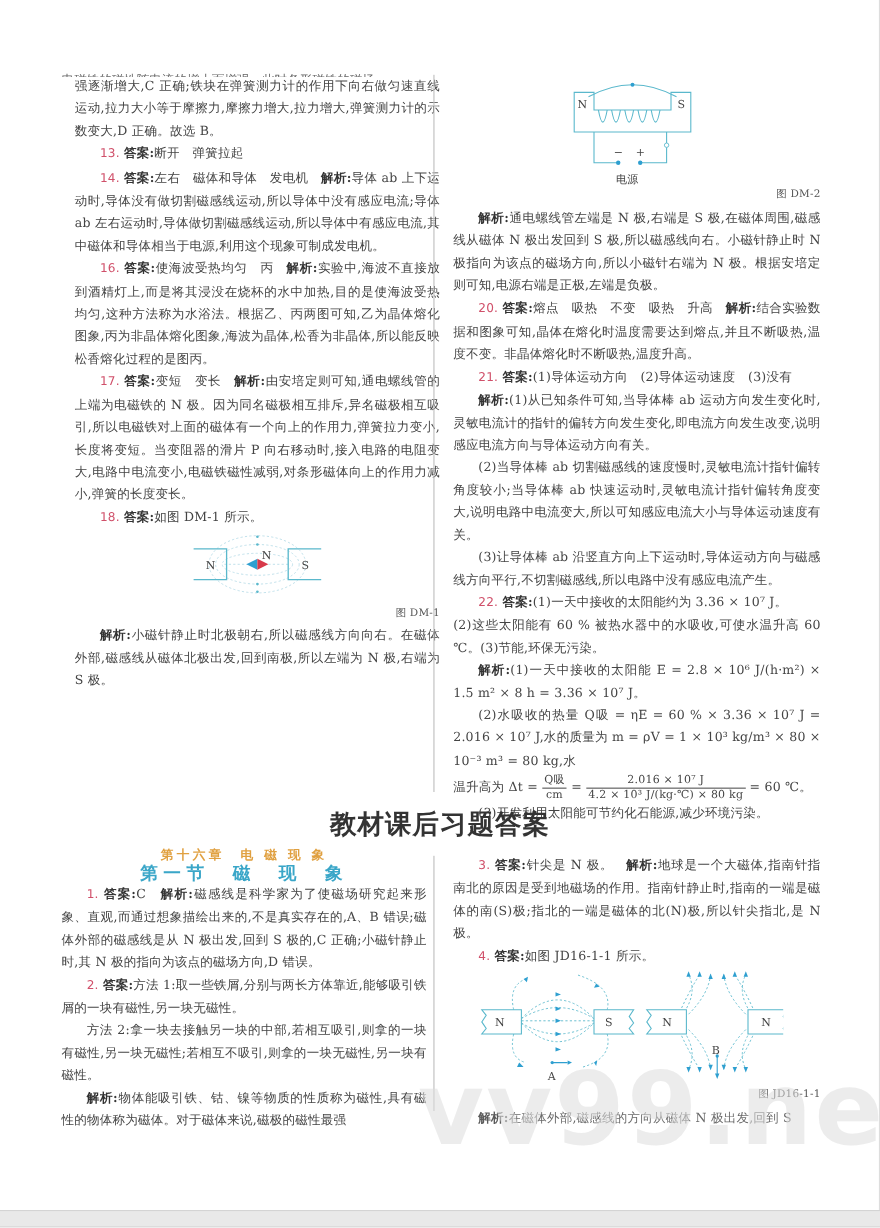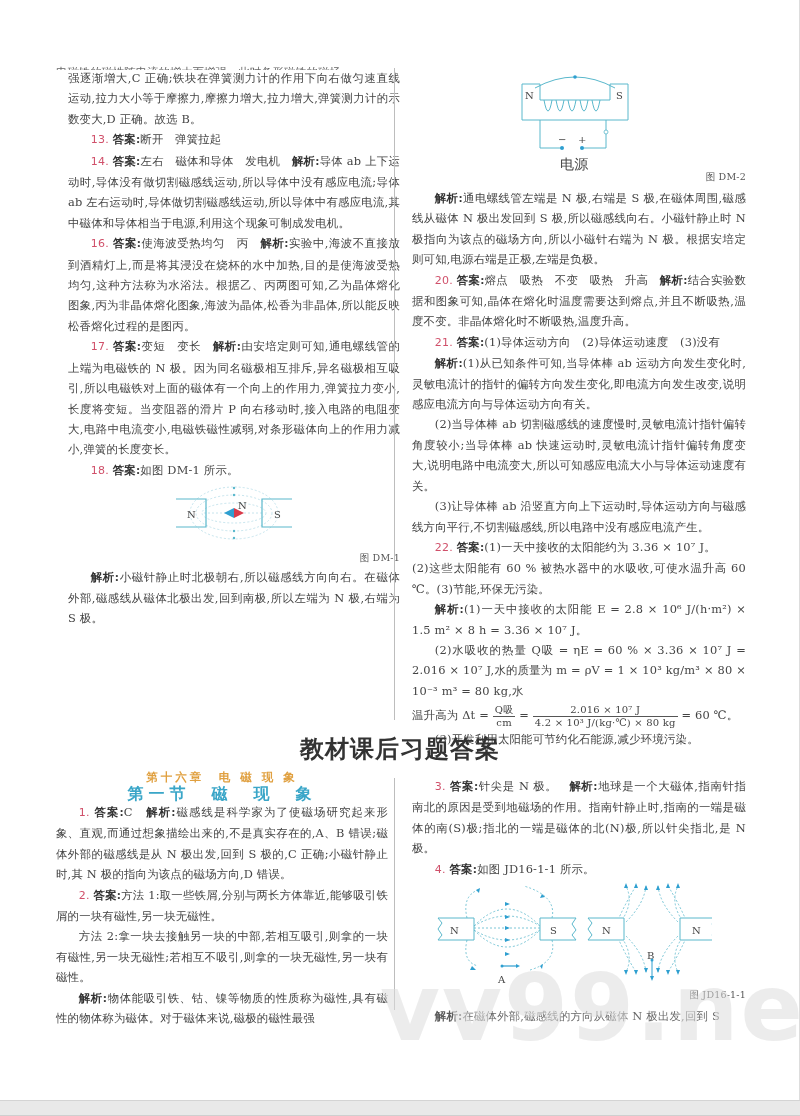--- a/index.html
+++ b/index.html
@@ -109,21 +109,21 @@
         <path d="M20 50 V78 H42" fill="none" stroke="#5ab8cc" stroke-width="1"></path>
         <path d="M62 78 H86 V50" fill="none" stroke="#5ab8cc" stroke-width="1"></path>
         <circle cx="86" cy="62" r="2" fill="#fff" stroke="#5ab8cc" stroke-width="0.8"></circle>
         <circle cx="42" cy="78" r="2" fill="#2e9fd0"></circle>
         <circle cx="62" cy="78" r="2" fill="#2e9fd0"></circle>
       </svg>
       <span style="position:absolute;left:5px;top:16px;font-size:10px;">N</span>
       <span style="position:absolute;left:96px;top:16px;font-size:10px;">S</span>
       <span style="position:absolute;left:38px;top:60px;font-size:10px;">−</span>
       <span style="position:absolute;left:58px;top:60px;font-size:10px;">+</span>
-      <span style="position:absolute;left:40px;top:84px;font-size:14px;">电源</span>
+      <span style="position:absolute;left:40px;top:84px;font-size:10px;">电源</span>
     </div>
     <div class="fig-caption" style="margin-left:-4px;">图 DM-2</div>
 
     <div class="p" style="margin-top:4px;">
       <span class="kw">解析:</span><span>通电螺线管左端是 N 极,右端是 S 极,在磁体周围,磁感线从磁体 N 极出发回到 S 极,所以磁感线向右。小磁针静止时 N 极指向为该点的磁场方向,所以小磁针右端为 N 极。根据安培定则可知,电源右端是正极,左端是负极。</span>
     </div>
 
     <div class="p">
       <span class="qnum">20.</span>
       <span class="kw">答案:</span><span>熔点　吸热　不变　吸热　升高</span>　<span class="kw">解析:</span><span>结合实验数据和图象可知,晶体在熔化时温度需要达到熔点,并且不断吸热,温度不变。非晶体熔化时不断吸热,温度升高。</span>

